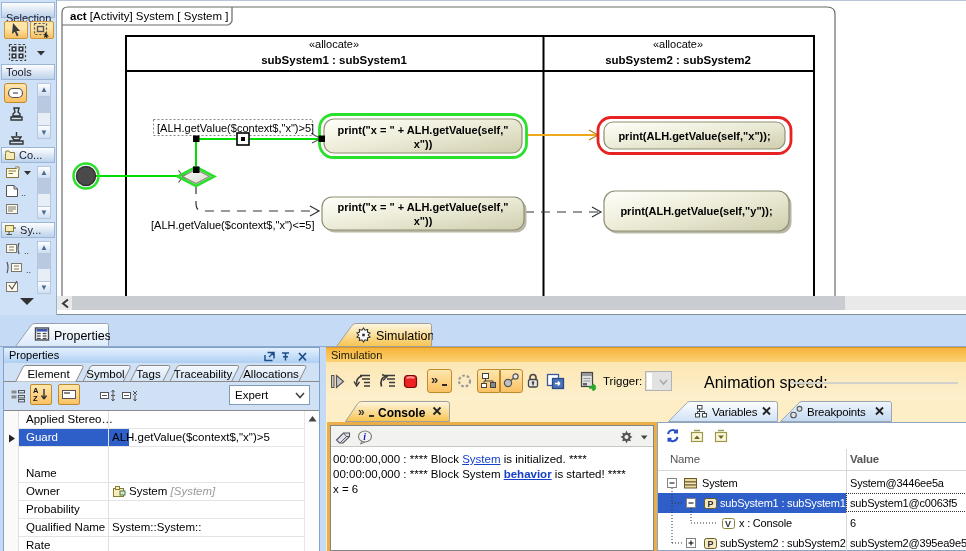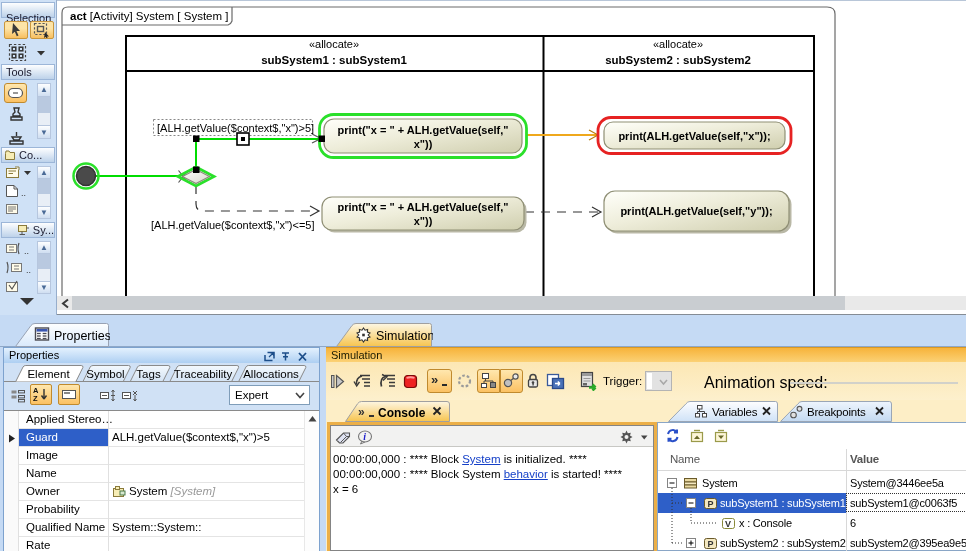--- a/index.html
+++ b/index.html
@@ -169,21 +169,21 @@
       <line x1="3" y1="7" x2="11" y2="7" stroke="#777"></line>
       <line x1="3" y1="9" x2="8" y2="9" stroke="#777"></line>
     </svg>
 
   <div class="abs" style="left:37px;top:166px;width:14px;height:53px;background:#e8eef6;border:1px solid #b6c6de;">
     <div style="height:12px;background:linear-gradient(#fdfeff,#cfdef1);border-bottom:1px solid #b6c6de;text-align:center;font-size:8px;color:#4a6a96;line-height:11px;">▲</div>
     <div style="height:15px;background:#b9c9e0;"></div>
     <div class="abs" style="bottom:0;width:100%;height:12px;background:linear-gradient(#fdfeff,#cfdef1);border-top:1px solid #b6c6de;text-align:center;font-size:8px;color:#4a6a96;line-height:12px;">▼</div>
   </div>
 
-  <div class="abs" style="left:1px;top:222px;width:54px;height:16px;background:linear-gradient(#fdfeff,#bdd2ea);border:1px solid #9cb6d8;color:#1a1a2e;padding:1px 0 0 2px;text-align:right;">
+  <div class="abs" style="left:1px;top:222px;width:54px;height:16px;background:linear-gradient(#fdfeff,#bdd2ea);border:1px solid #9cb6d8;color:#1a1a2e;padding:1px 0 0 2px;">
     <svg width="13" height="12" style="vertical-align:-2px;">
         <rect x="1.5" y="1.5" width="8" height="6" fill="#f7edb5" stroke="#8a7a3a"></rect>
         <path d="M 5 7.5 L 5 10.5 M 2.5 10.5 L 8 10.5 M 9.5 4 L 12 4" fill="none" stroke="#555"></path>
       </svg> Sy...
   </div>
 
   <svg class="abs" style="left:5px;top:241px;" width="30" height="15">
       <rect x="1.5" y="3.5" width="10" height="8" fill="#fffbe8" stroke="#777"></rect>
       <path d="M 4 6 L 9 6 M 4 9 L 9 9" stroke="#777"></path>
       <path d="M 14 2 Q 12 7.5 14 13" fill="none" stroke="#555" stroke-width="1.2"></path>
@@ -326,26 +326,23 @@
 
   <div class="abs" style="left:0;top:62px;width:315px;height:141px;background:#fff;border-top:1px solid #8a8a8a;font-size:11.5px;">
 
     <div class="abs" style="left:0;top:0;width:15px;height:141px;background:#fafafa;border-right:1px solid #e0e0e0;"></div>
 
     <div class="abs" style="left:15px;top:0;width:285px;height:141px;">
       <div class="abs" style="left:0;top:0;width:100%;height:18px;border-bottom:1px solid #e4e4e4;">
           <span class="abs" style="left:7px;top:2px;">Applied Stereo…</span>
         </div>
       <div class="abs" style="left:0;top:18px;width:100%;height:18px;border-bottom:1px solid #e4e4e4;">
-        <div class="abs" style="left:0;top:0;width:89px;height:17px;background:#2e5fc8;color:#fff;padding:2px 0 0 7px;">Guard</div>
+        <div class="abs" style="left:0;top:0;width:110px;height:17px;background:#2e5fc8;color:#fff;padding:2px 0 0 7px;">Guard</div>
         <span class="abs" style="left:93px;top:2px;">ALH.getValue($context$,"x")&gt;5</span>
       </div>
-      <div class="abs" style="left:0;top:36px;width:100%;height:18px;border-bottom:1px solid #e4e4e4;">
-          <span class="abs" style="left:7px;top:2px;">Image</span>
-        </div>
       <div class="abs" style="left:0;top:54px;width:100%;height:18px;border-bottom:1px solid #e4e4e4;">
           <span class="abs" style="left:7px;top:2px;">Name</span>
         </div>
       <div class="abs" style="left:0;top:72px;width:100%;height:18px;border-bottom:1px solid #e4e4e4;">
           <span class="abs" style="left:7px;top:2px;">Owner</span>
         <svg class="abs" style="left:93px;top:2px;" width="14" height="13">
             <rect x="1.5" y="3.5" width="10" height="8" fill="#f7edb5" stroke="#8a7a3a"></rect>
             <rect x="3.5" y="1.5" width="4" height="3" fill="#f7edb5" stroke="#8a7a3a"></rect>
             <rect x="8" y="6" width="5" height="4" fill="#d8e8d0" stroke="#4a7a4a"></rect>
           </svg>
@@ -495,21 +492,21 @@
         <svg class="abs" style="right:19px;top:3px;" width="15" height="15">
             <path d="M 7.5 1.5 L 8.8 4.2 L 11.8 3.7 L 11 6.5 L 13.5 8 L 11 9.5 L 11.8 12.3 L 8.8 11.8 L 7.5 14.5 L 6.2 11.8 L 3.2 12.3 L 4 9.5 L 1.5 8 L 4 6.5 L 3.2 3.7 L 6.2 4.2 Z" fill="#555"></path>
             <circle cx="7.5" cy="8" r="2" fill="#f2f2f1"></circle>
           </svg>
         <svg class="abs" style="right:4px;top:8px;" width="9" height="7">
             <path d="M 1 1.5 L 7.5 1.5 L 4.2 5.5 Z" fill="#444"></path>
           </svg>
       </div>
       <div class="abs" style="left:2px;top:26px;width:318px;font-size:11.5px;color:#000;line-height:15.2px;white-space:nowrap;">
         00:00:00,000 : **** Block <span style="color:#1540c8;text-decoration:underline;">System</span> is initialized. ****<br>
-        00:00:00,000 : **** Block System <span style="color:#1540c8;text-decoration:underline;">behavior</span> is started! ****<br>
+        00:00:00,000 : **** Block System <span style="color:#1540c8;text-decoration:underline;font-weight:bold;">behavior</span> is started! ****<br>
         x = 6
       </div>
     </div>
   </div>
 
   <svg class="abs" style="left:342px;top:54px;" width="112" height="21">
     <defs>
         <linearGradient id="vtab" x1="0" y1="0" x2="0" y2="1">
           <stop offset="0" stop-color="#fefeff"></stop>
           <stop offset="1" stop-color="#cfe2f7"></stop>

